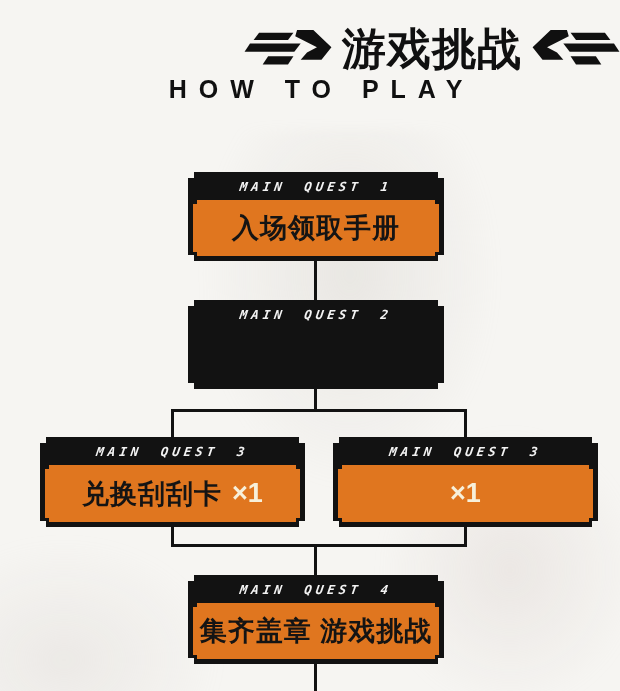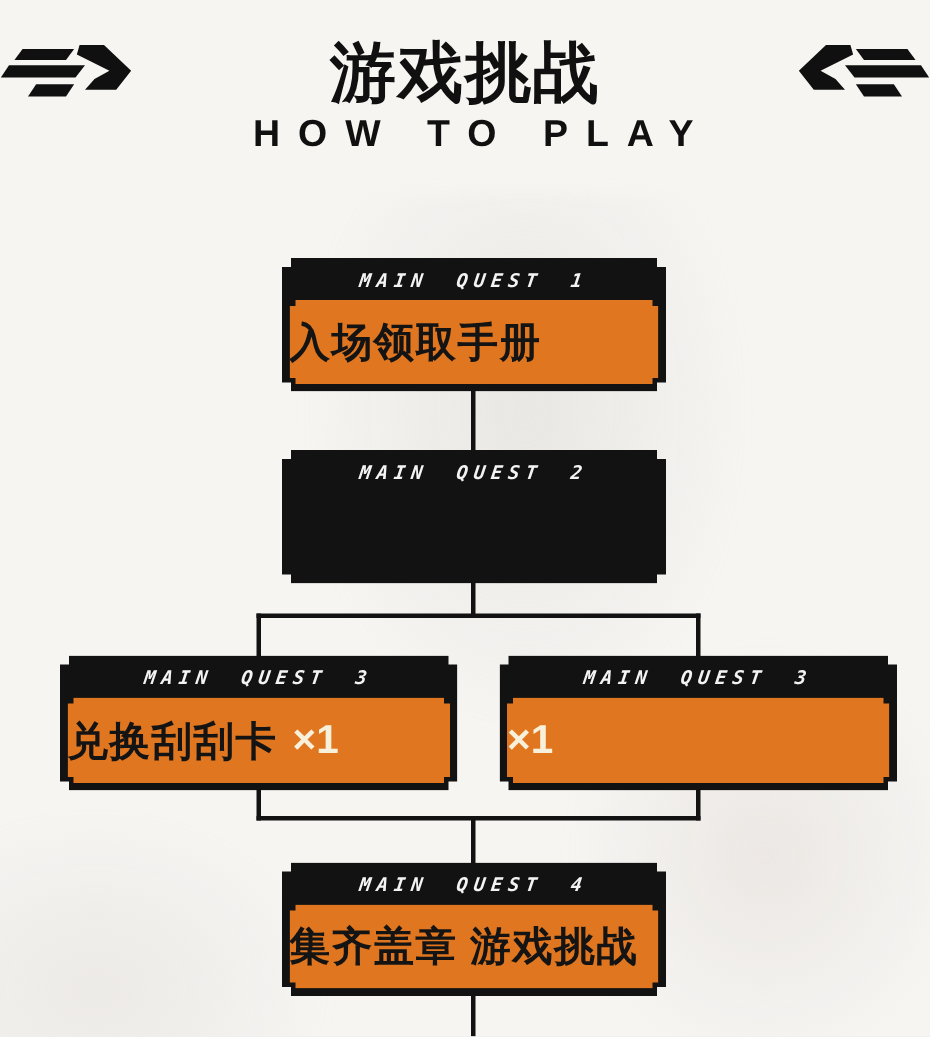--- a/index.html
+++ b/index.html
@@ -29,21 +29,21 @@
   }
   .bg-shape.s3{
     left:-40px;top:540px;width:260px;height:200px;
     background:radial-gradient(ellipse at 40% 60%,rgba(214,208,204,0.30),rgba(214,208,204,0) 70%);
     filter:blur(8px);
   }
 
   
   .brand-row{
     position:absolute;top:22px;left:0;right:0;height:54px;
-    display:flex;justify-content:space-between;align-items:center;gap:10px;
+    display:flex;justify-content:flex-end;align-items:center;gap:10px;
     z-index:2;
   }
   .wing{width:88px;height:38px;flex:0 0 auto;}
   .wing svg{display:block;width:100%;height:100%;}
   .wing.right svg{transform:scaleX(-1);}
   .brand-title{
     font-size:44px;line-height:1;font-weight:900;color:#101010;
     letter-spacing:1px;white-space:nowrap;
   }
   .brand-sub{
@@ -72,21 +72,21 @@
     color:#f3f3f3;
     font-family:"DejaVu Sans Mono",monospace;
     font-style:italic;font-weight:700;font-size:12.5px;
     letter-spacing:4px;word-spacing:7px;
     transform:skewX(-8deg);
     white-space:nowrap;
   }
   .quest-body{
     position:absolute;left:5px;right:5px;top:28px;bottom:5px;
     background:#e0761f;
-    display:flex;align-items:center;justify-content:flex-start;gap:10px;
+    display:flex;align-items:center;justify-content:center;gap:10px;
     clip-path:polygon(
       0 4px,4px 4px,4px 0,
       calc(100% - 4px) 0,calc(100% - 4px) 4px,100% 4px,
       100% calc(100% - 4px),calc(100% - 4px) calc(100% - 4px),calc(100% - 4px) 100%,
       4px 100%,4px calc(100% - 4px),0 calc(100% - 4px));
   }
   .quest-label{
     font-size:27px;font-weight:800;color:#141414;letter-spacing:1px;white-space:nowrap;
   }
   .quest-count{

